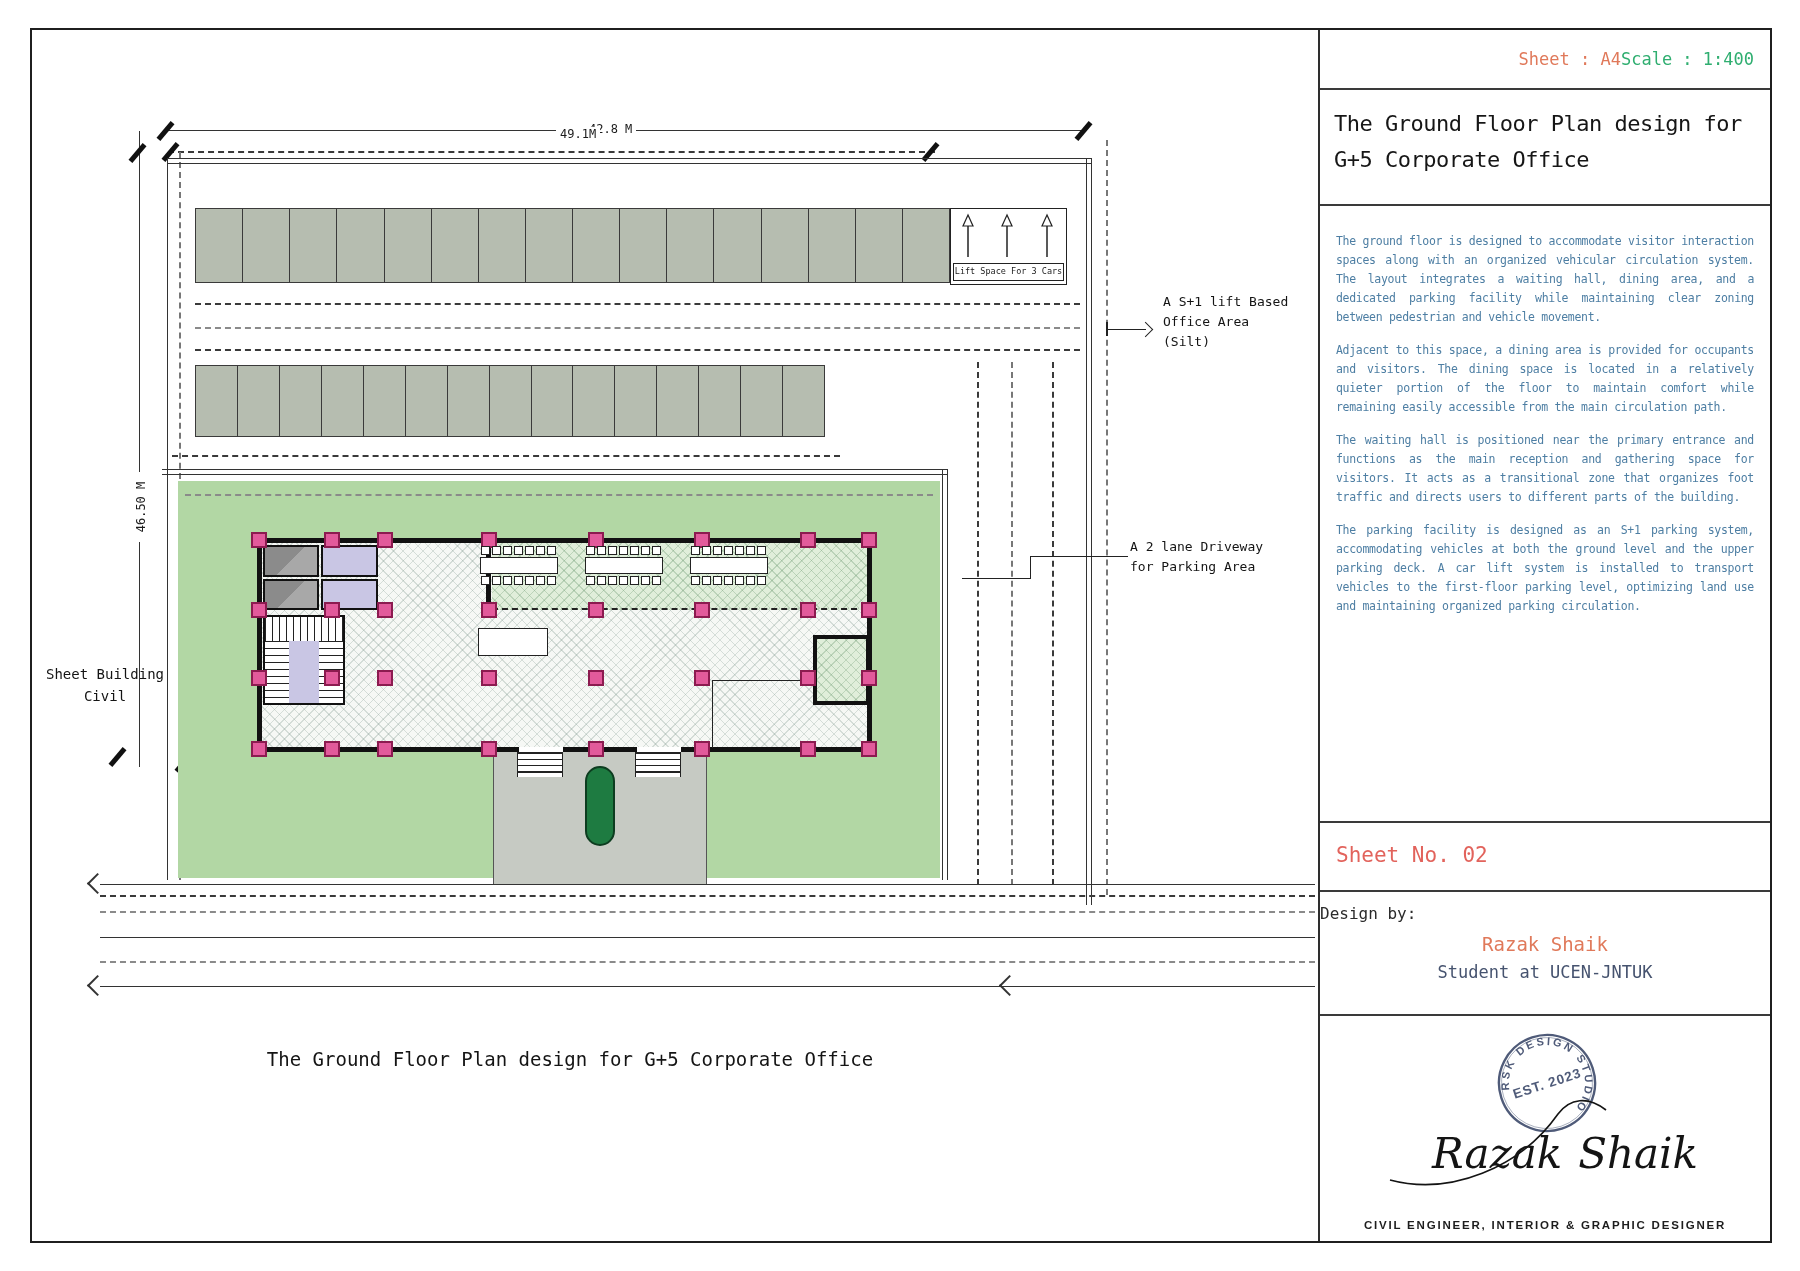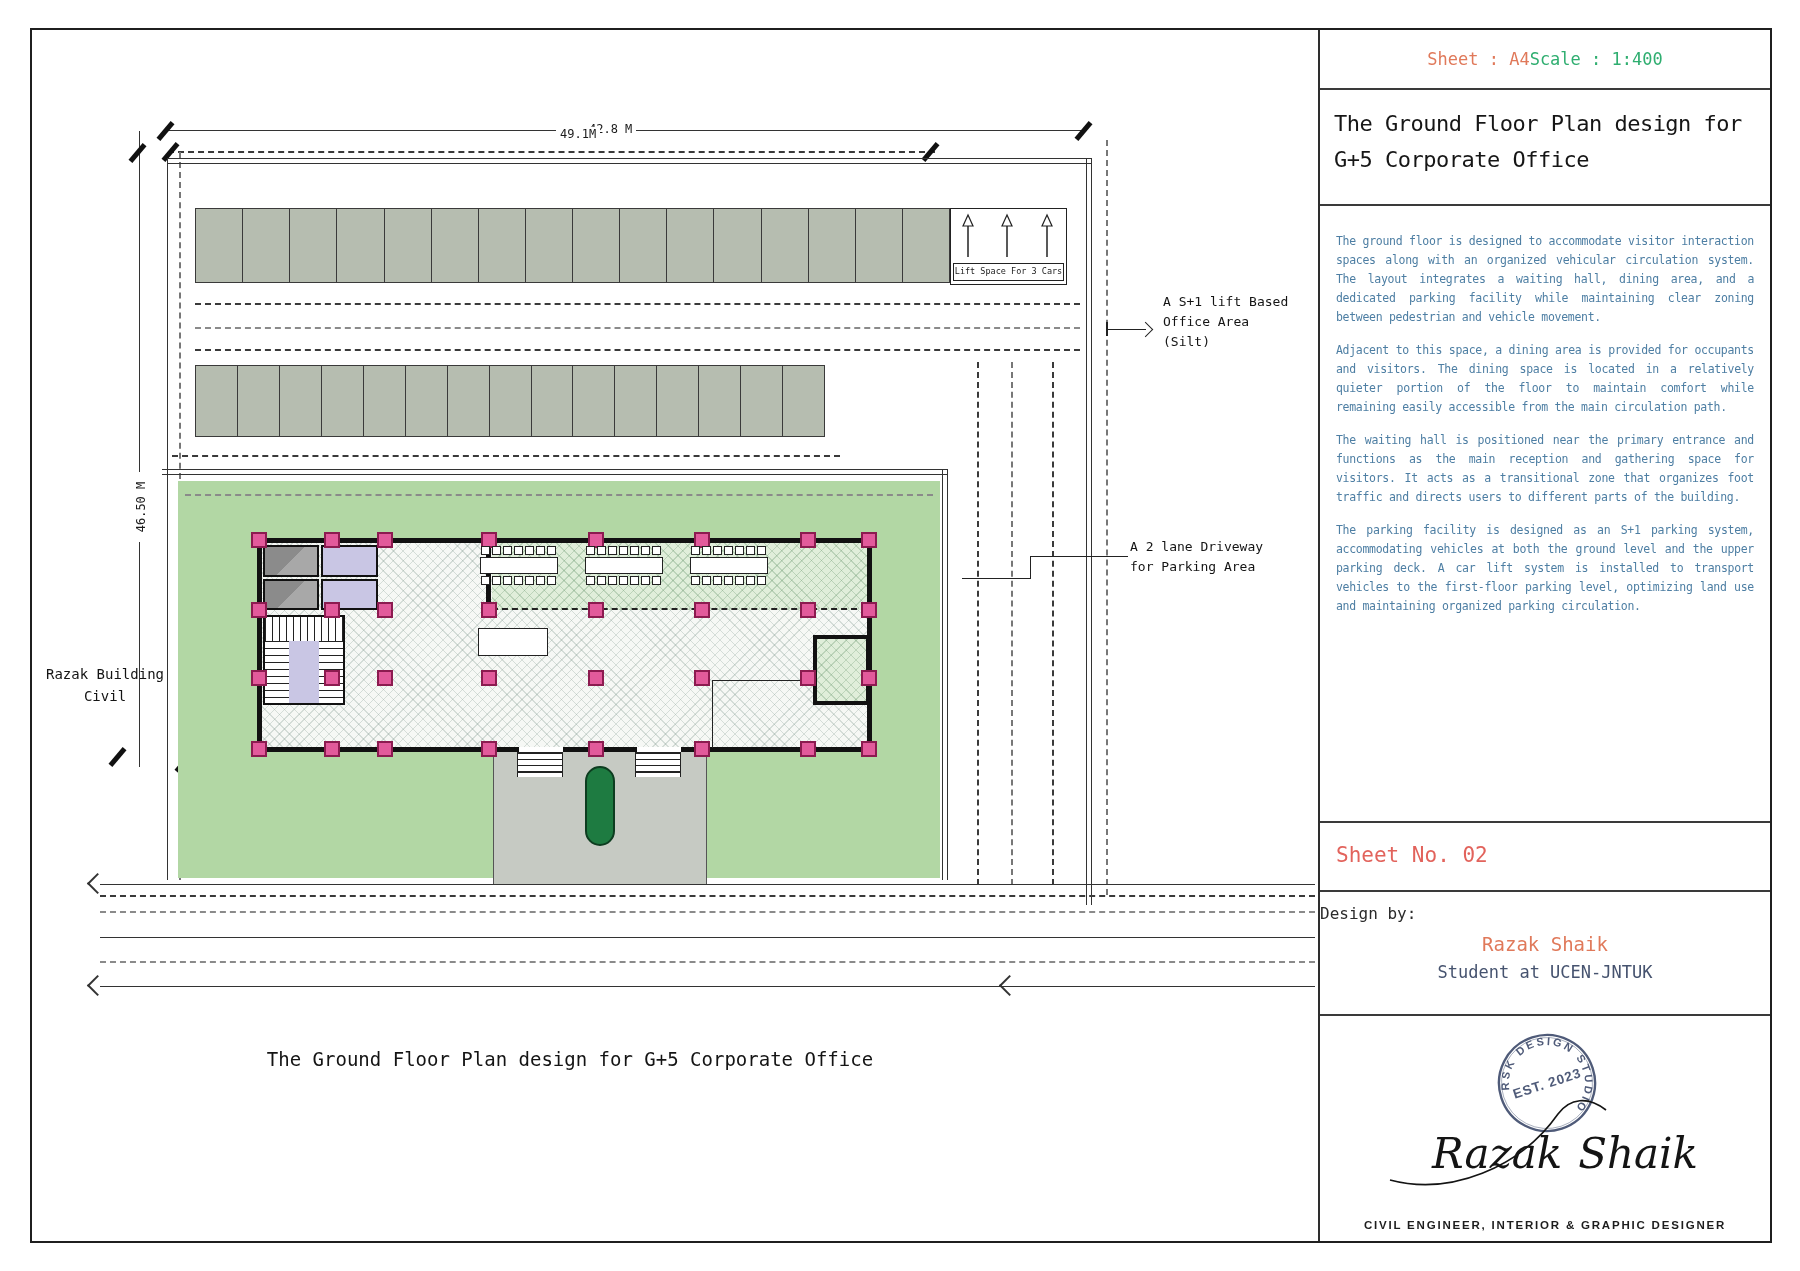--- a/index.html
+++ b/index.html
@@ -54,21 +54,21 @@
   .treads-v { position:absolute; background:repeating-linear-gradient(to right,#222 0 1.4px,#fff 1.4px 7px); }
   .chair { position:absolute; width:9px; height:9px; background:#fff; border:1.3px solid #222; }
   .table-rect { position:absolute; background:#fff; border:1.5px solid #222; }
   .steps { position:absolute; border-left:1.5px solid #222; border-right:1.5px solid #222;
     background:repeating-linear-gradient(to bottom,#222 0 1.5px,#fff 1.5px 6.5px); }
   .plaza { position:absolute; background:#c6cac3; border-left:1.5px solid #555; border-right:1.5px solid #555; }
   .island { position:absolute; background:#1e7b41; border:2px solid #0d3d20; border-radius:15px; }
   
   .panel { position:absolute; left:1318px; top:30px; width:452px; height:1211px; border-left:2px solid #2e2e2e; background:#fff; }
   .panel-row { position:absolute; left:0; width:100%; border-bottom:2px solid #3a3a3a; }
-  .tb-head { top:0; height:60px; display:flex; justify-content:center; align-items:center; padding:0 16px; font-size:17px; }
+  .tb-head { top:0; height:60px; display:flex; justify-content:flex-end; align-items:center; padding:0 16px; font-size:17px; }
   .tb-sheet { color:#e0795a; }
   .tb-scale { color:#2fae70; }
   .tb-title { top:60px; height:116px; padding:16px 14px; font-size:22px; letter-spacing:-0.5px; line-height:36px; color:#161616; }
   .tb-body { top:176px; height:617px; padding:26px 16px 0; }
   .tb-body p { font-size:11.5px; line-height:19px; letter-spacing:-0.3px; margin-bottom:14px; color:#4d7ea3; text-align:justify; }
   .tb-sheetno { top:793px; height:69px; padding:20px 16px 0; font-size:21px; color:#e2635c; }
   .tb-design { top:862px; height:124px; padding-top:12px; }
   .tb-design .lbl { font-size:16px; color:#2b2b2b; }
   .tb-design .name { text-align:center; font-size:19px; color:#e0795a; margin-top:10px; }
   .tb-design .role { text-align:center; font-size:17px; color:#46536f; margin-top:7px; }
@@ -224,21 +224,21 @@
 
     <div class="plan-label" style="left:1130px; top:537px;">
       <div>A 2 lane Driveway</div>
       <div>for Parking Area</div>
     </div>
     <div class="abs solid-h" style="left:1030px; top:556px; width:98px; border-top-color:#222;"></div>
     <div class="abs solid-v" style="left:1030px; top:556px; height:23px; border-left-color:#222;"></div>
     <div class="abs solid-h" style="left:962px; top:578px; width:68px; border-top-color:#222;"></div>
 
     <div class="plan-label" style="left:38px; top:663px; width:134px; text-align:center; font-size:14px; line-height:22px; white-space:normal;">
-      <div>Razak Building</div>
+      <div>Sheet Building</div>
       <div>Civil</div>
     </div>
 
     <div class="caption">The Ground Floor Plan design for G+5 Corporate Office</div>
   <div class="column-marker" style="left:251px; top:532px;"></div>
       <div class="column-marker" style="left:324px; top:532px;"></div>
       <div class="column-marker" style="left:377px; top:532px;"></div>
       <div class="column-marker" style="left:481px; top:532px;"></div>
       <div class="column-marker" style="left:588px; top:532px;"></div>
       <div class="column-marker" style="left:694px; top:532px;"></div>

